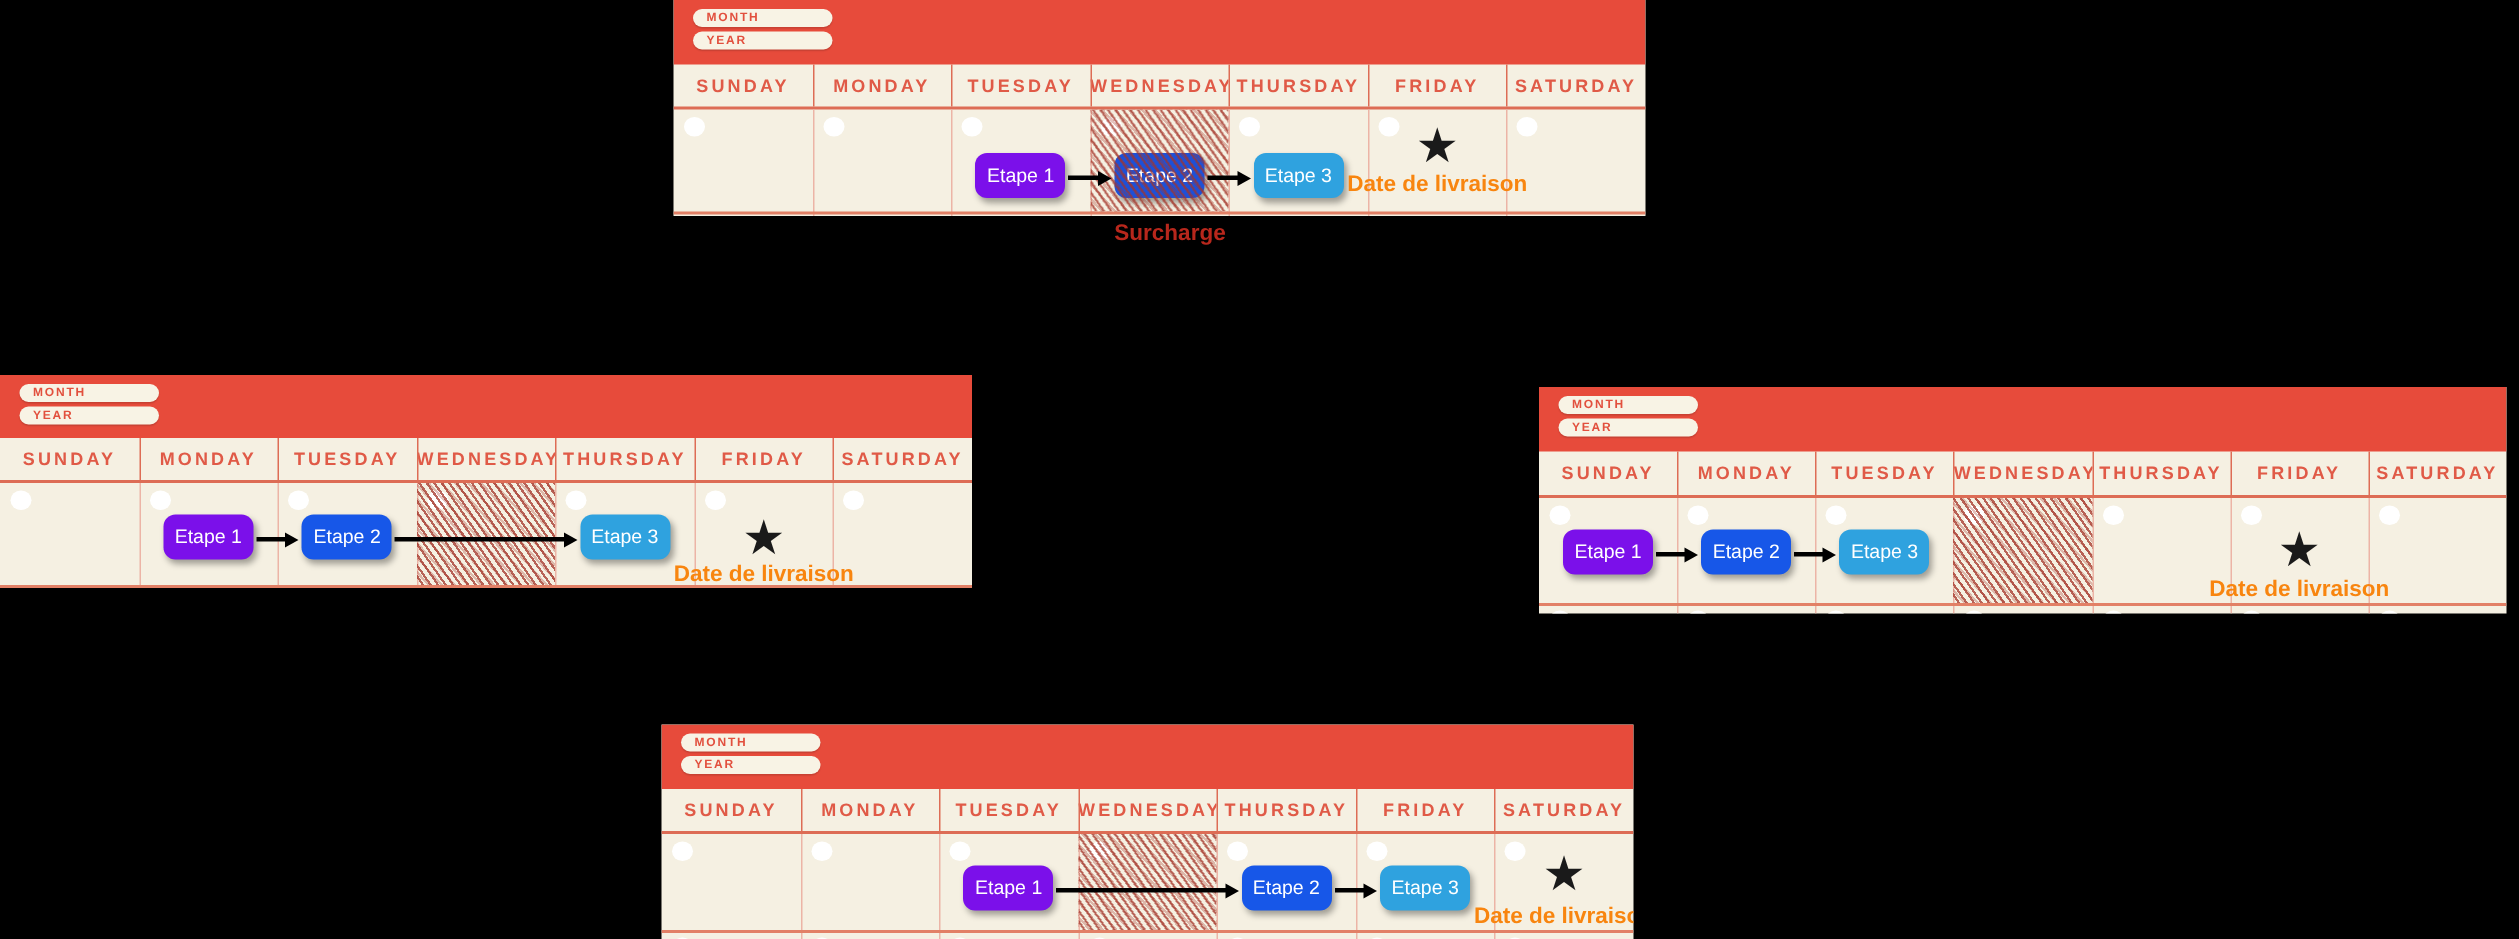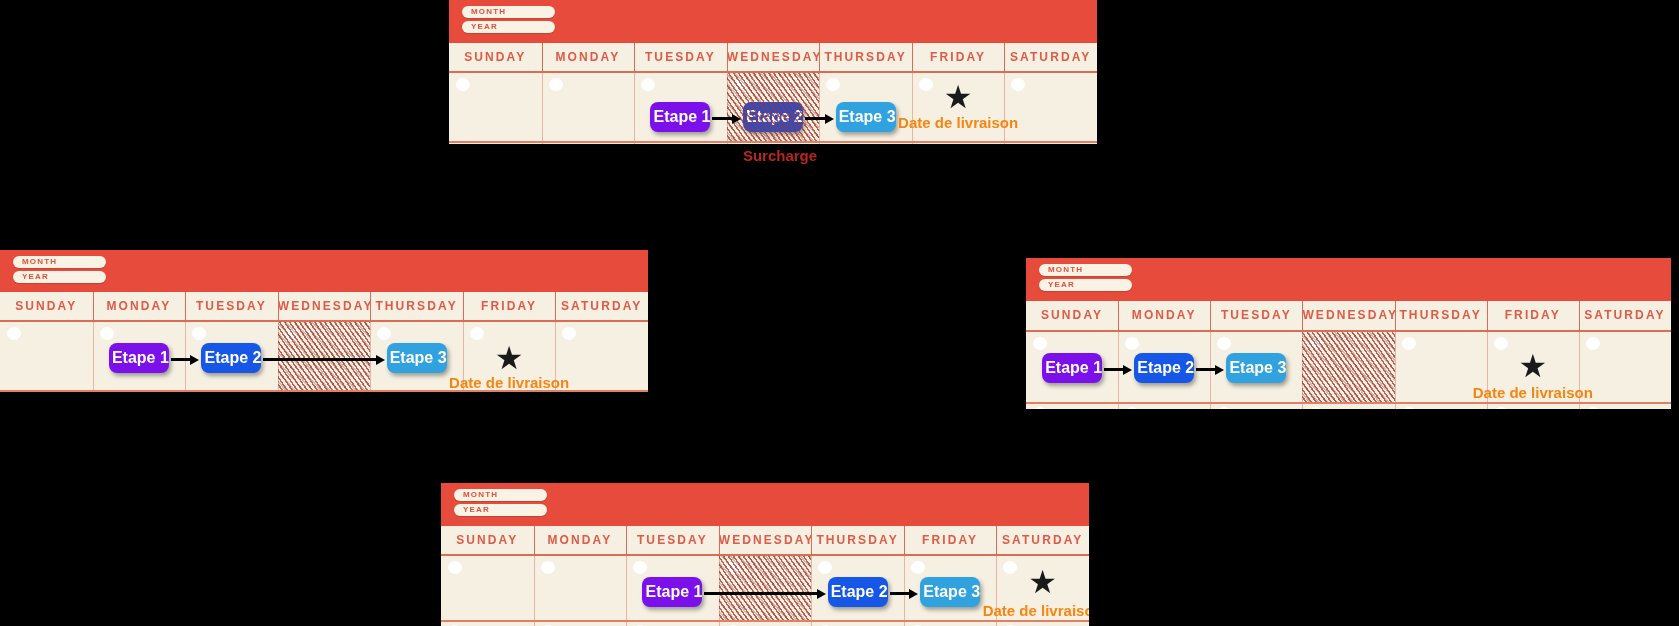--- a/index.html
+++ b/index.html
@@ -15,21 +15,21 @@
   .days-row{position:absolute;left:0;width:100%;border-bottom:2px solid #DD6C55;box-sizing:border-box;}
   .vline-day{position:absolute;top:0;width:1px;height:100%;background:#DD6C55;}
   .vline-body{position:absolute;width:1px;background:#ECB4A6;}
   .hrule{position:absolute;left:0;width:100%;height:1.5px;background:#E28066;}
   .dot{position:absolute;width:14px;height:13px;border-radius:50%;background:#FFFFFF;}
   .hatch{position:absolute;
      background:
        repeating-linear-gradient(55deg, rgba(164,52,40,0) 0px, rgba(164,52,40,0) 2.6px, rgba(164,52,40,0.75) 2.6px, rgba(164,52,40,0.75) 4.1px),
        repeating-linear-gradient(48deg, rgba(164,52,40,0) 0px, rgba(164,52,40,0) 5px, rgba(164,52,40,0.30) 5px, rgba(164,52,40,0.30) 6.5px);}
   .task{position:absolute;width:60px;height:30px;border-radius:8px;color:#fff;
-        font-size:16px;font-weight:bold;text-align:right;line-height:30px;
+        font-size:13px;font-weight:normal;text-align:center;line-height:30px;
         box-shadow:2px 3px 4px rgba(0,0,0,0.35);}
   .arrow-line{position:absolute;height:2.5px;background:#000;}
   .arrow-head{position:absolute;width:0;height:0;border-top:5px solid transparent;
         border-bottom:5px solid transparent;border-left:9px solid #000;}
   .star{position:absolute;color:#1A1A1A;font-size:32px;line-height:28px;transform:translateX(-50%);}
   .date-label{position:absolute;transform:translateX(-50%);color:#F8850F;font-size:15px;
         font-weight:bold;white-space:nowrap;}
   .annotation{position:absolute;transform:translateX(-50%);color:#B8271C;font-size:15px;
         font-weight:bold;white-space:nowrap;}
 </style>

